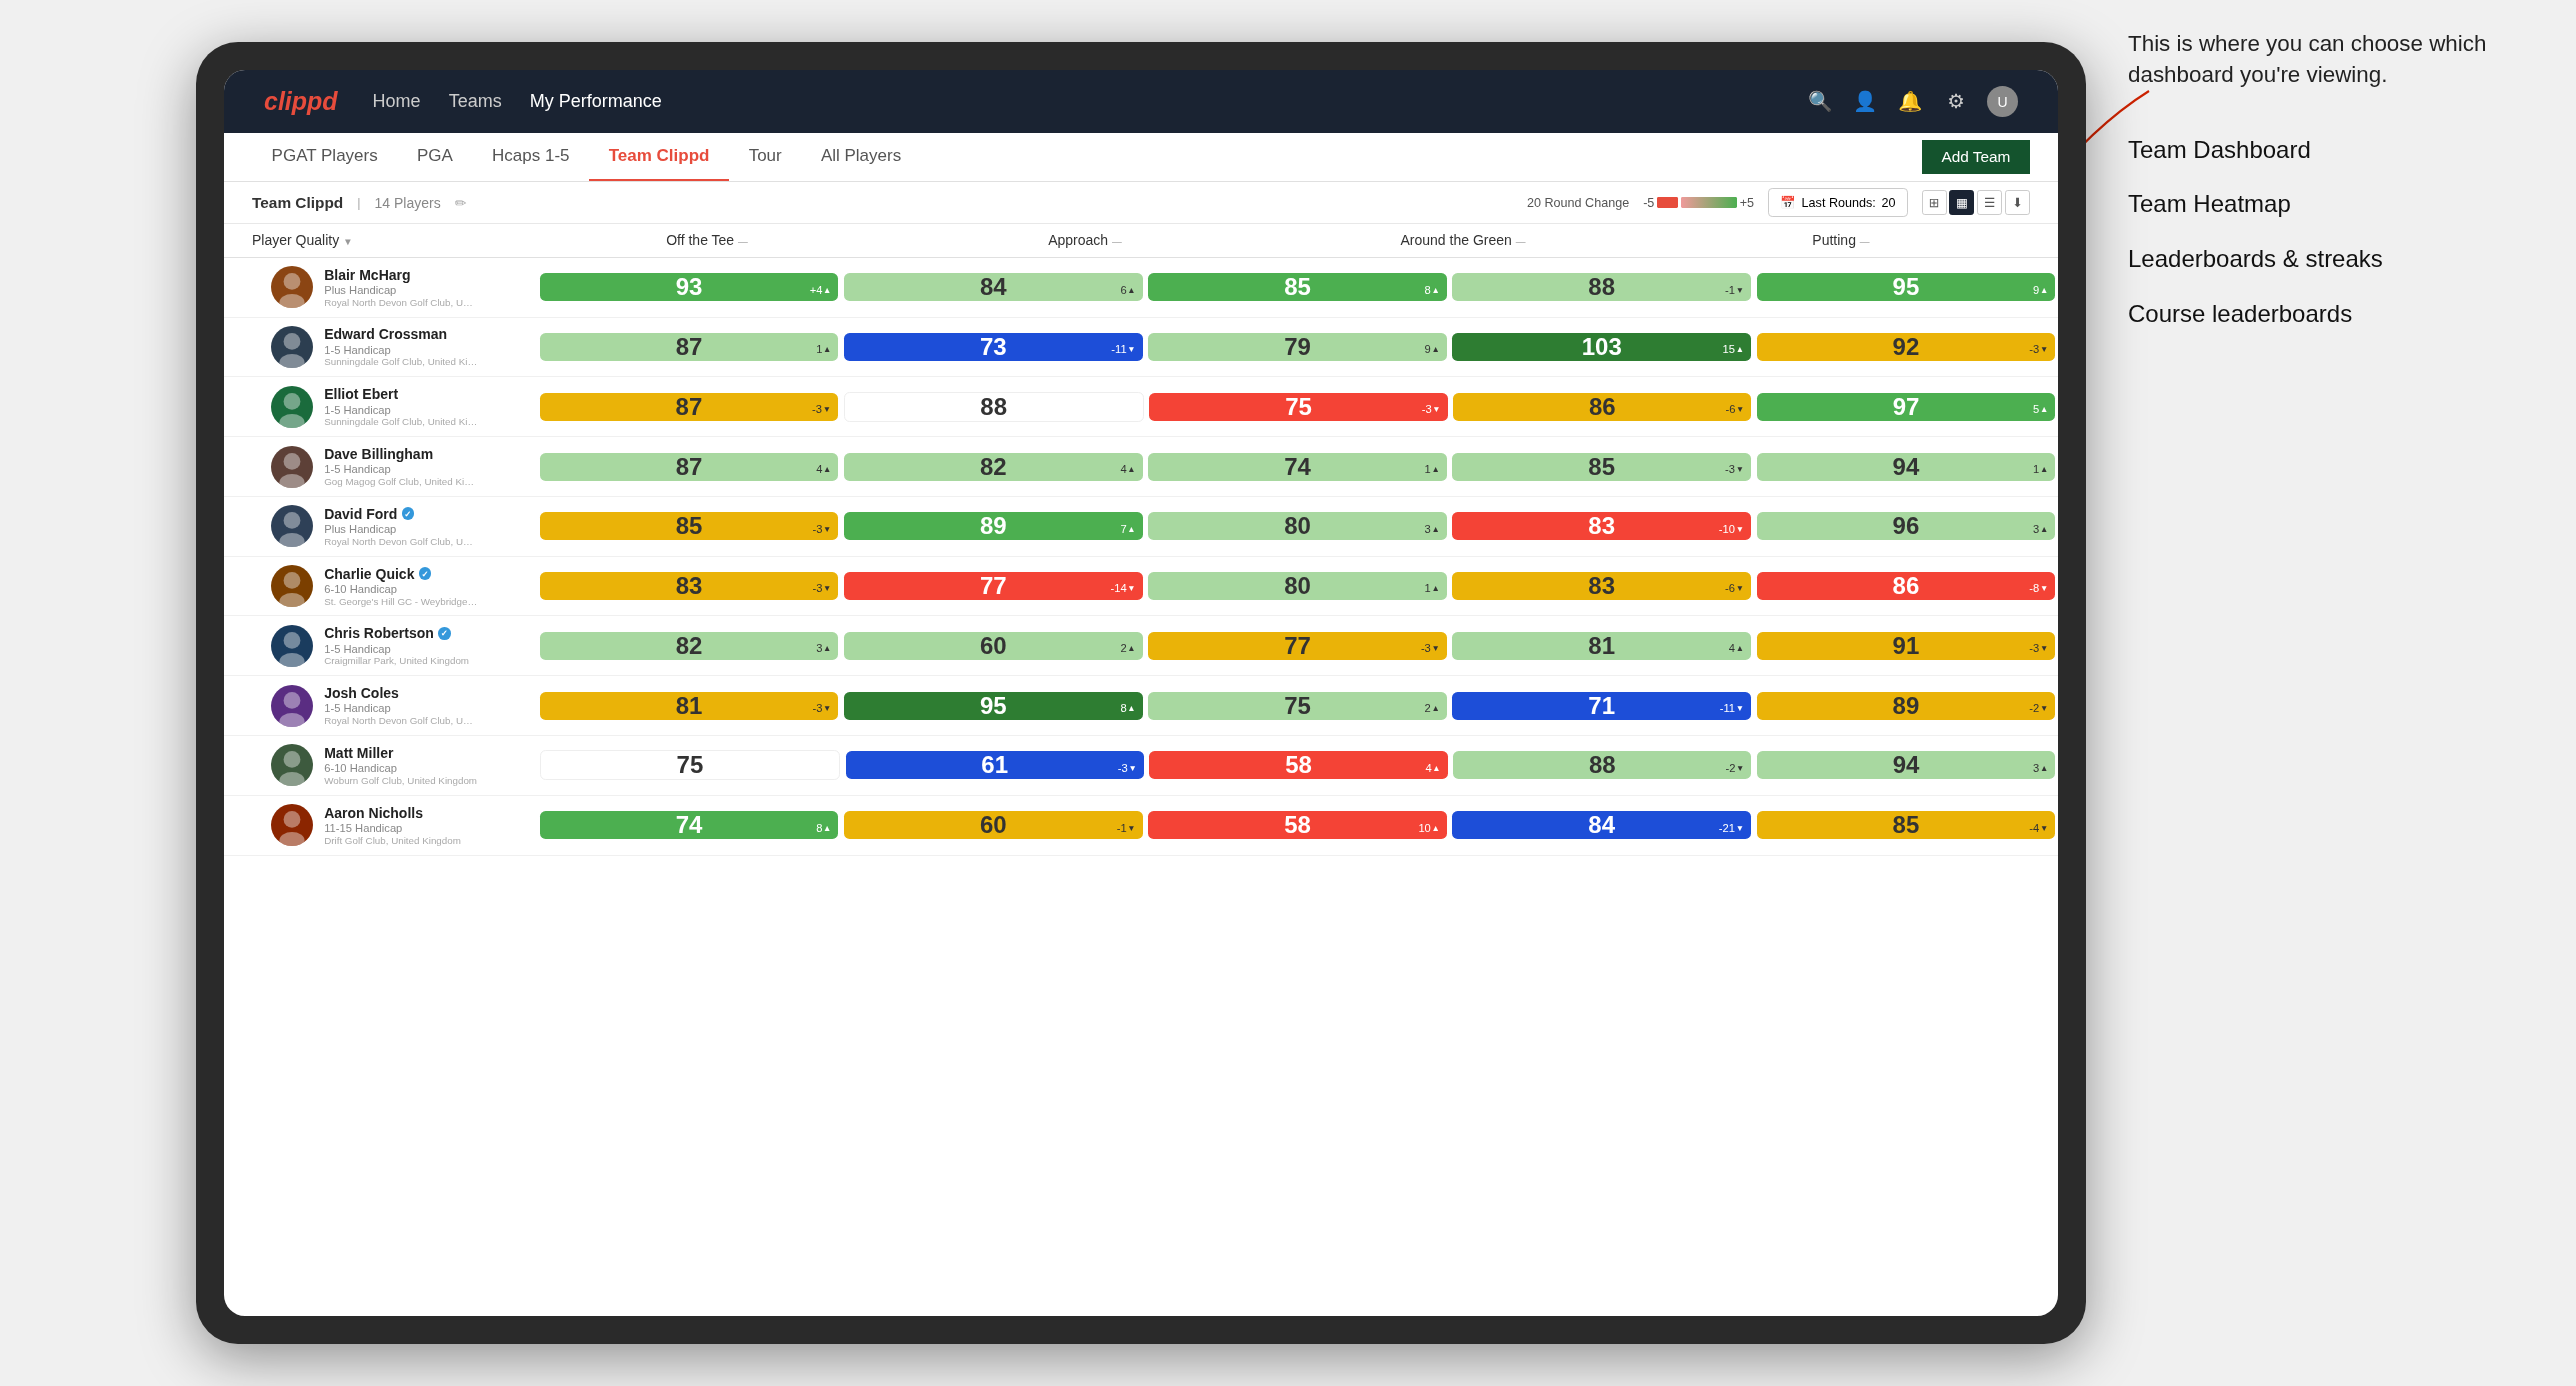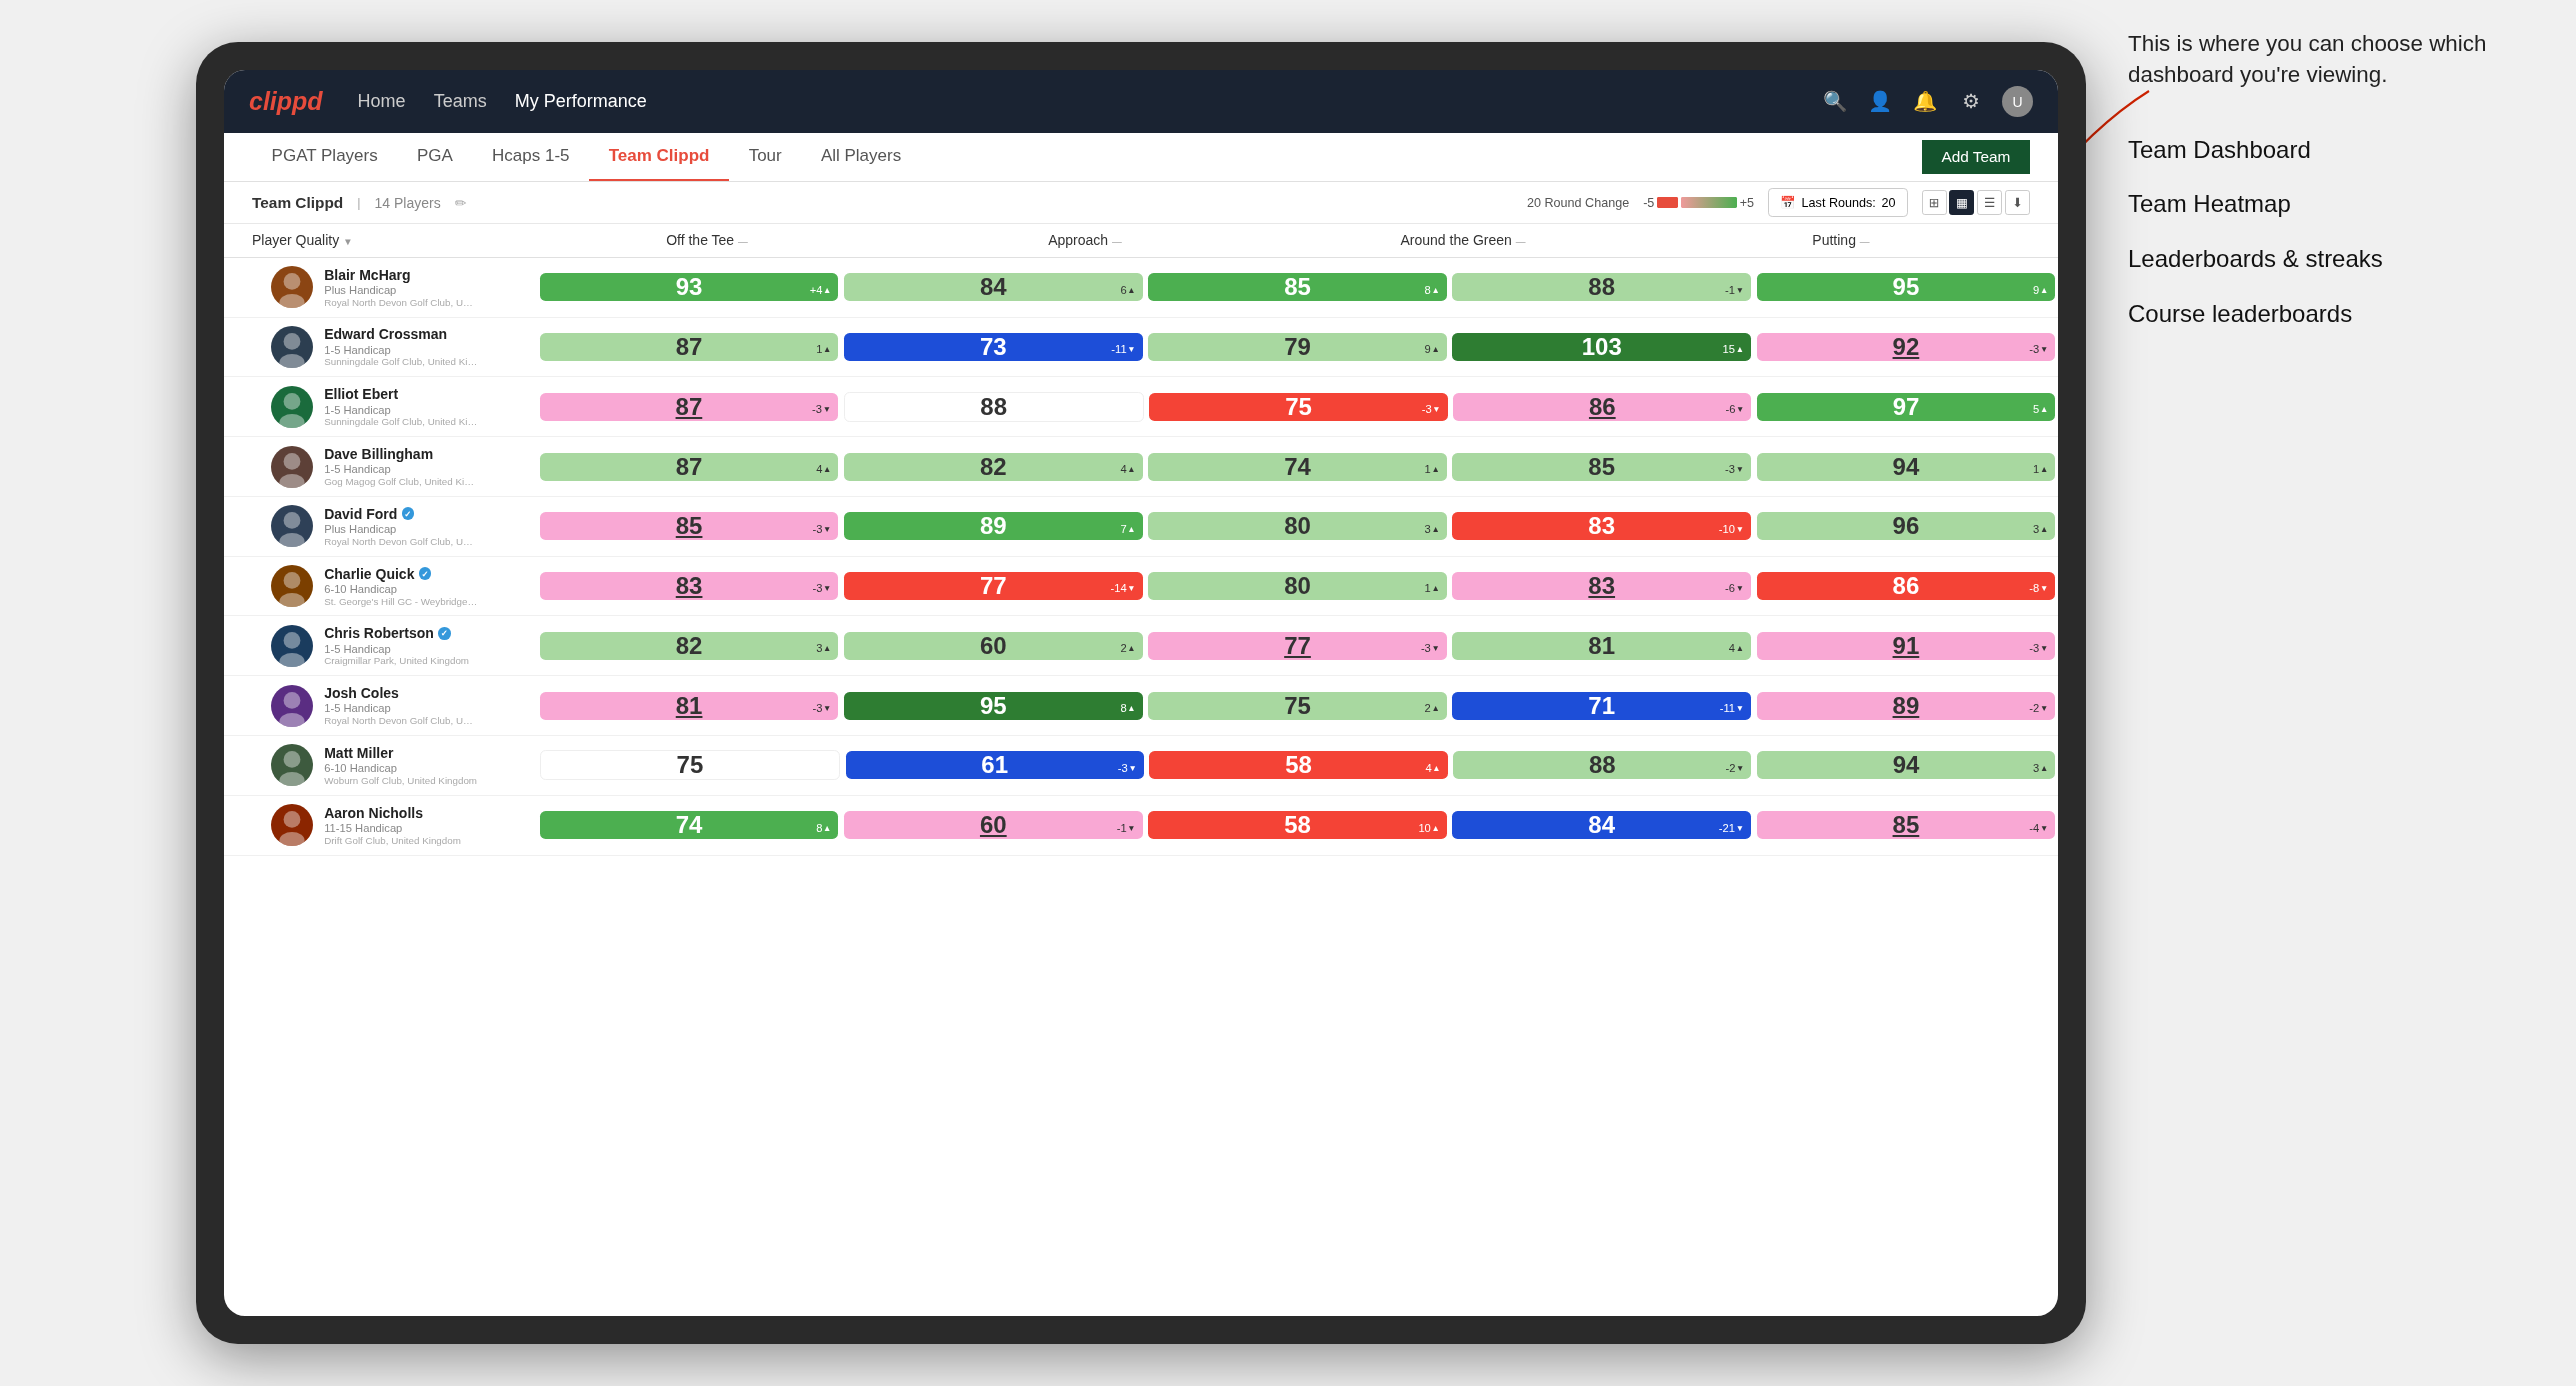--- a/index.html
+++ b/index.html
@@ -63,21 +63,21 @@
       display: flex;
       flex-direction: column;
     }
 
     
     .top-nav {
       background: #1a2332;
       height: 63px;
       display: flex;
       align-items: center;
-      padding: 0 25px;
+      padding: 0 40px;
       flex-shrink: 0;
     }
     .logo {
       color: #e74c3c;
       font-size: 25px;
       font-weight: 700;
       margin-right: 35px;
       font-style: italic;
     }
     .nav-links {
@@ -368,21 +368,21 @@
       position: relative;
     }
     .score-cell.white {
       background: #fff;
       color: #333;
       border: 0.7px solid #eee;
     }
     .score-cell.light-green { background: #a8d8a0; color: #333; }
     .score-cell.green { background: #4caf50; color: #fff; }
     .score-cell.dark-green { background: #2e7d32; color: #fff; }
-    .score-cell.light-red { background: #f9a8d4; color: #333; text-decoration: underline; }
+    .score-cell.light-red { background: #eab308; color: #333; }
     .score-cell.red { background: #f44336; color: #fff; }
     .score-cell.dark-red { background: #1d4ed8; color: #fff; }
 
     .score-main {
       font-size: 24px;
       font-weight: 700;
     }
     .score-change {
       font-size: 11.2px;
       font-weight: 400;

